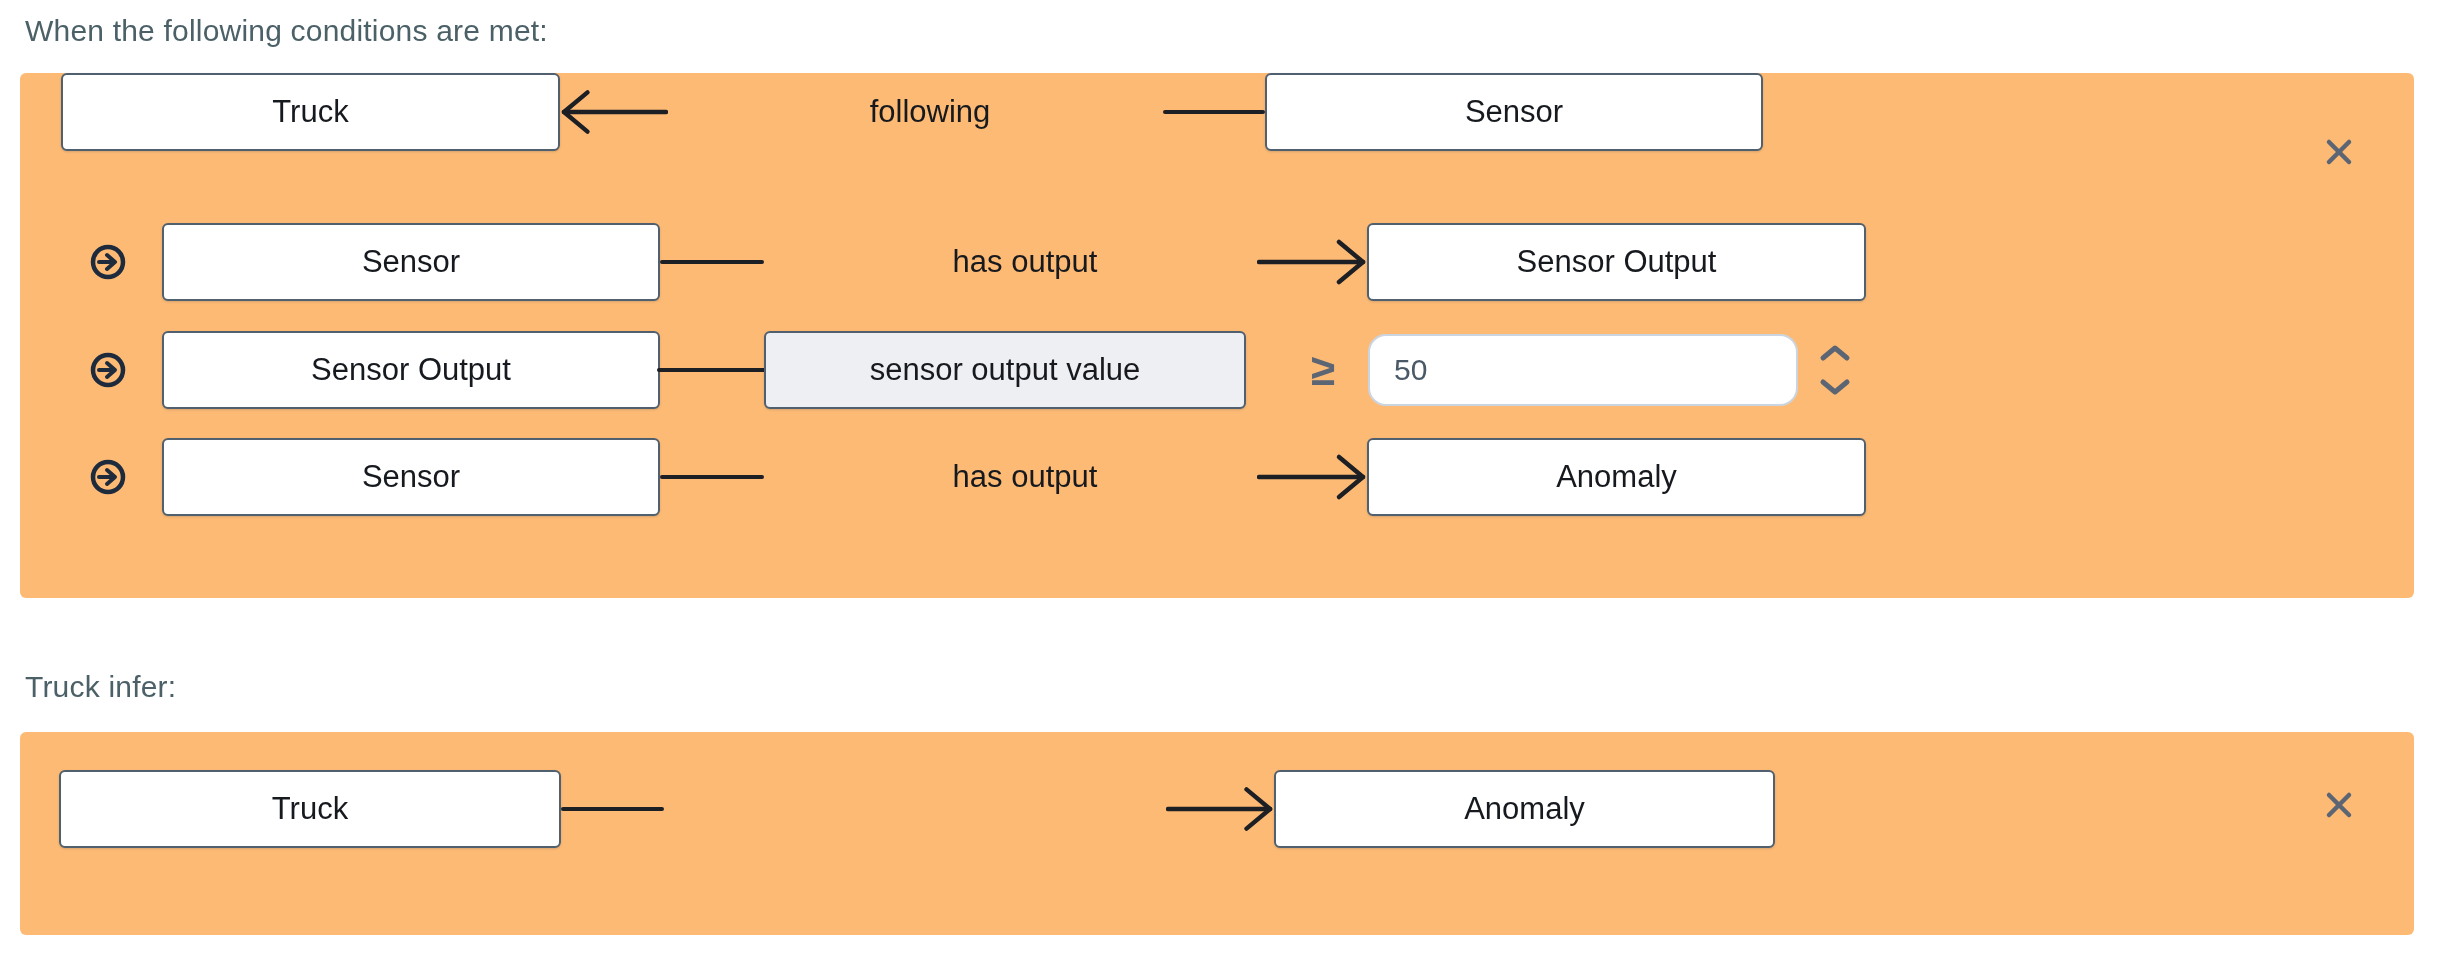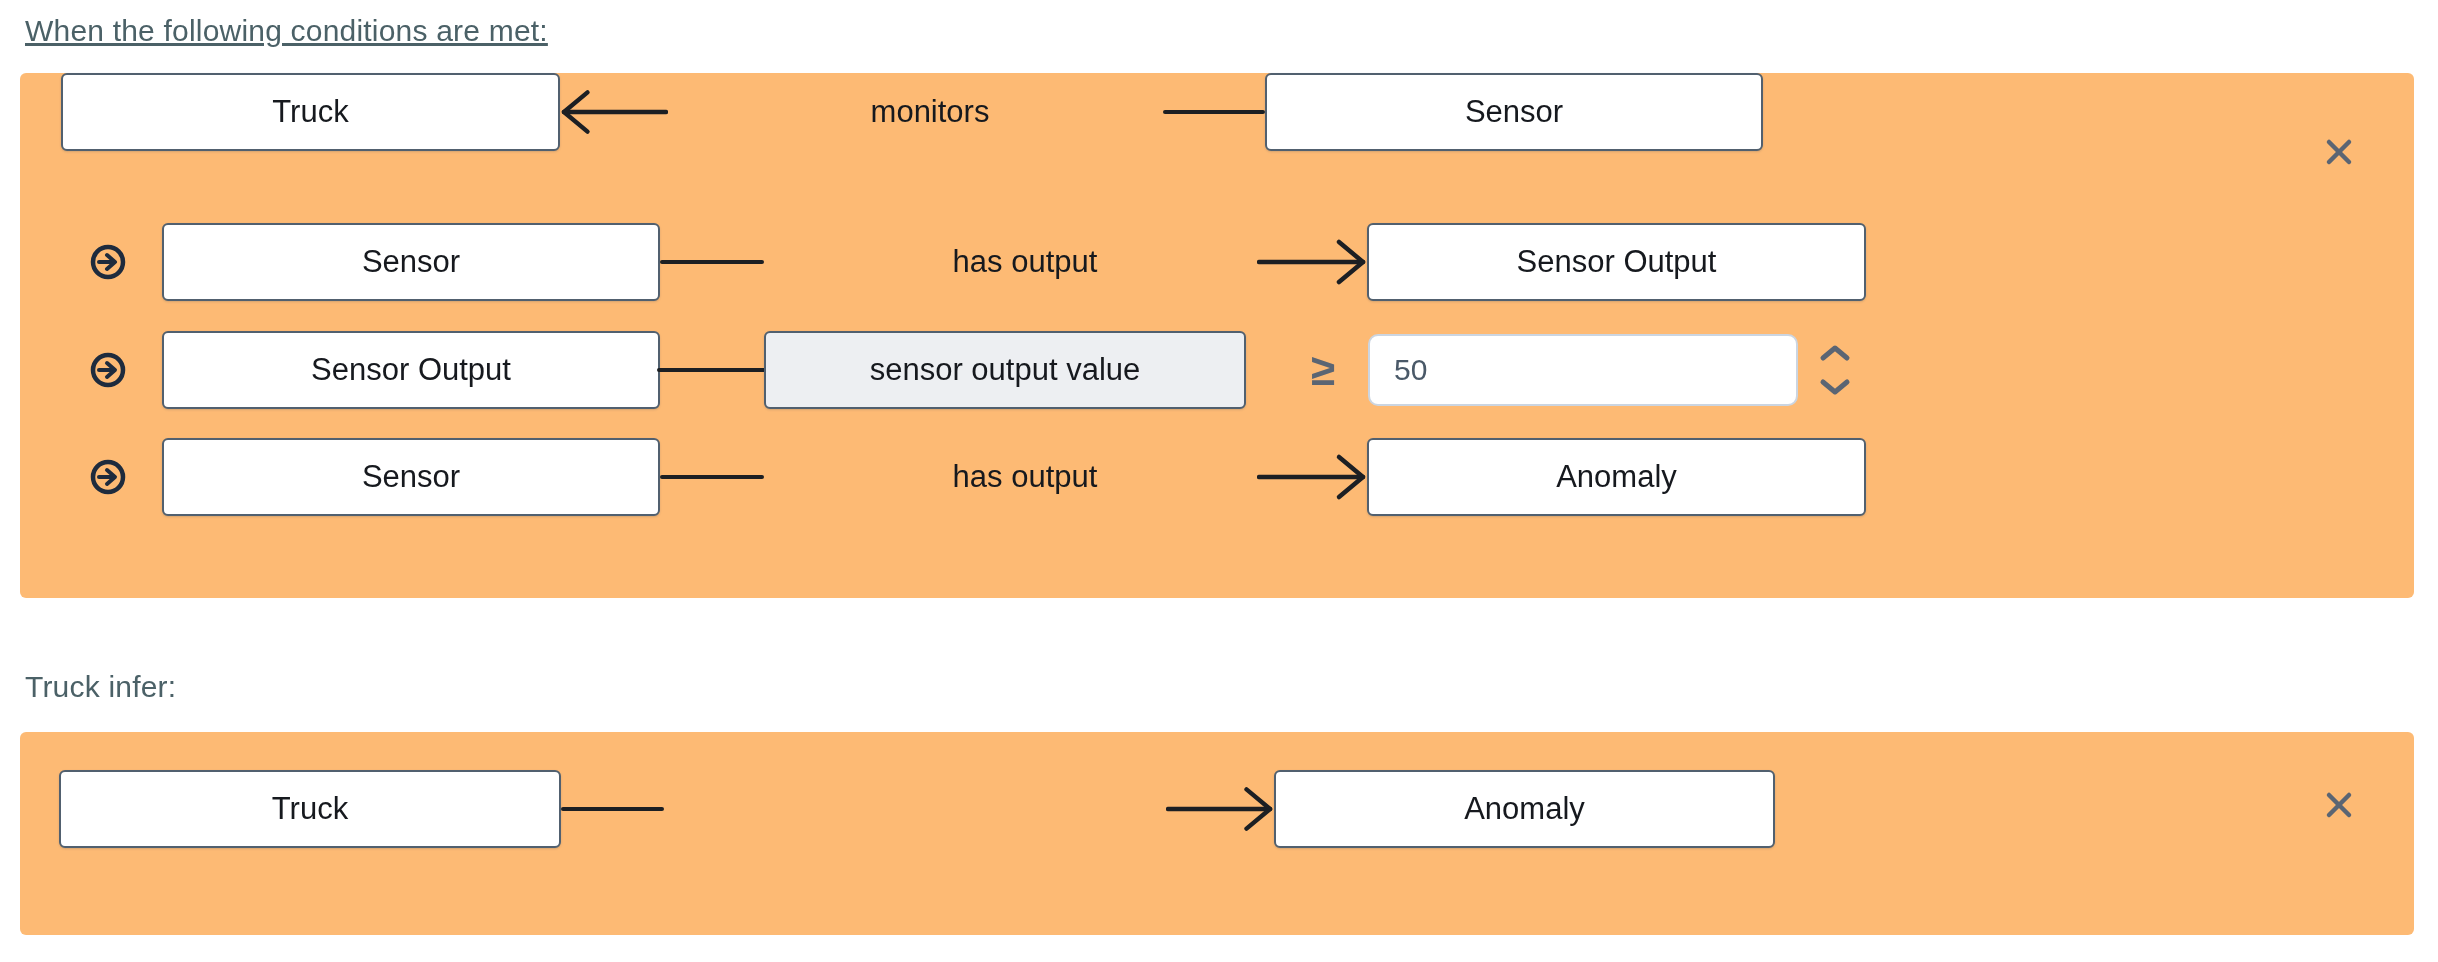--- a/index.html
+++ b/index.html
@@ -8,21 +8,21 @@
     width: 2438px; height: 962px;
     background: #ffffff;
     font-family: "Liberation Sans", sans-serif;
     position: relative;
     overflow: hidden;
   }
   .heading {
     position: absolute; left: 25px;
     font-size: 30px; color: #4b6167; letter-spacing: .2px;
   }
-  #cond-heading { top: 14px; text-decoration: underline; }
+  #cond-heading { top: 14px; }
   #infer-heading { top: 670px; }
 
   .panel {
     position: absolute; left: 20px; width: 2394px;
     background: #fdba74; border-radius: 6px;
   }
   #cond-panel  { top: 73px;  height: 525px; }
   #infer-panel { top: 732px; height: 203px; }
 
   .row { position: absolute; left: 0; width: 100%; height: 78px; }
@@ -62,21 +62,21 @@
   #infer-close { top: 56px; }
   .close-btn svg { display: block; width: 100%; height: 100%; }
 
   .op {
     position: absolute; left: 1280px; top: 0; height: 78px; width: 46px;
     display: flex; align-items: center; justify-content: center;
     font-size: 44px; font-weight: 700; color: #5b6573;
   }
   .num-input {
     position: absolute; left: 1348px; top: 3px; width: 430px; height: 72px;
-    border: 2px solid #cbd5e1; border-radius: 10px; background: #fff;
+    border: 2px solid #cbd5e1; border-radius: 18px; background: #fff;
     font-size: 30px; color: #4a5968; padding: 0 0 0 24px;
     font-family: inherit; outline: none;
   }
   .stepper {
     position: absolute; left: 1798px; top: 10px; width: 34px; height: 58px;
     display: flex; flex-direction: column; justify-content: space-between;
   }
   .stepper button { background: none; border: 0; padding: 0; width: 34px; height: 24px; cursor: pointer; }
   .stepper svg { display: block; width: 34px; height: 20px; }
 </style>
@@ -88,21 +88,21 @@
 <div class="panel" id="cond-panel">
 
   <div class="row">
     <div class="node" style="left:41px;width:499px;">Truck</div>
     <div class="arrow" style="left:540px;width:108px;">
       <svg viewBox="0 0 110 56" fill="none" stroke="#1c1f23" stroke-width="4.5" stroke-linecap="round" stroke-linejoin="round">
         <line x1="4" y1="28" x2="108" y2="28"></line>
           <polyline points="28,8 4,28 28,48"></polyline>
       </svg>
     </div>
-    <div class="pred" style="left:730px;">monitors</div>
+    <div class="pred" style="left:730px;">following</div>
     <div class="line" style="left:1143px;width:102px;"></div>
     <div class="node" style="left:1245px;width:498px;">Sensor</div>
   </div>
 
   <div class="row" id="row2">
     <span class="chain-icon">
       <svg viewBox="0 0 38 38" fill="none" stroke="#1e2b3d" stroke-linecap="round" stroke-linejoin="round">
         <circle cx="19" cy="19" r="15" stroke-width="4.5"></circle>
         <line x1="10" y1="19" x2="24" y2="19" stroke-width="4"></line>
         <polyline points="18,12 26,19 18,26" stroke-width="4"></polyline>

